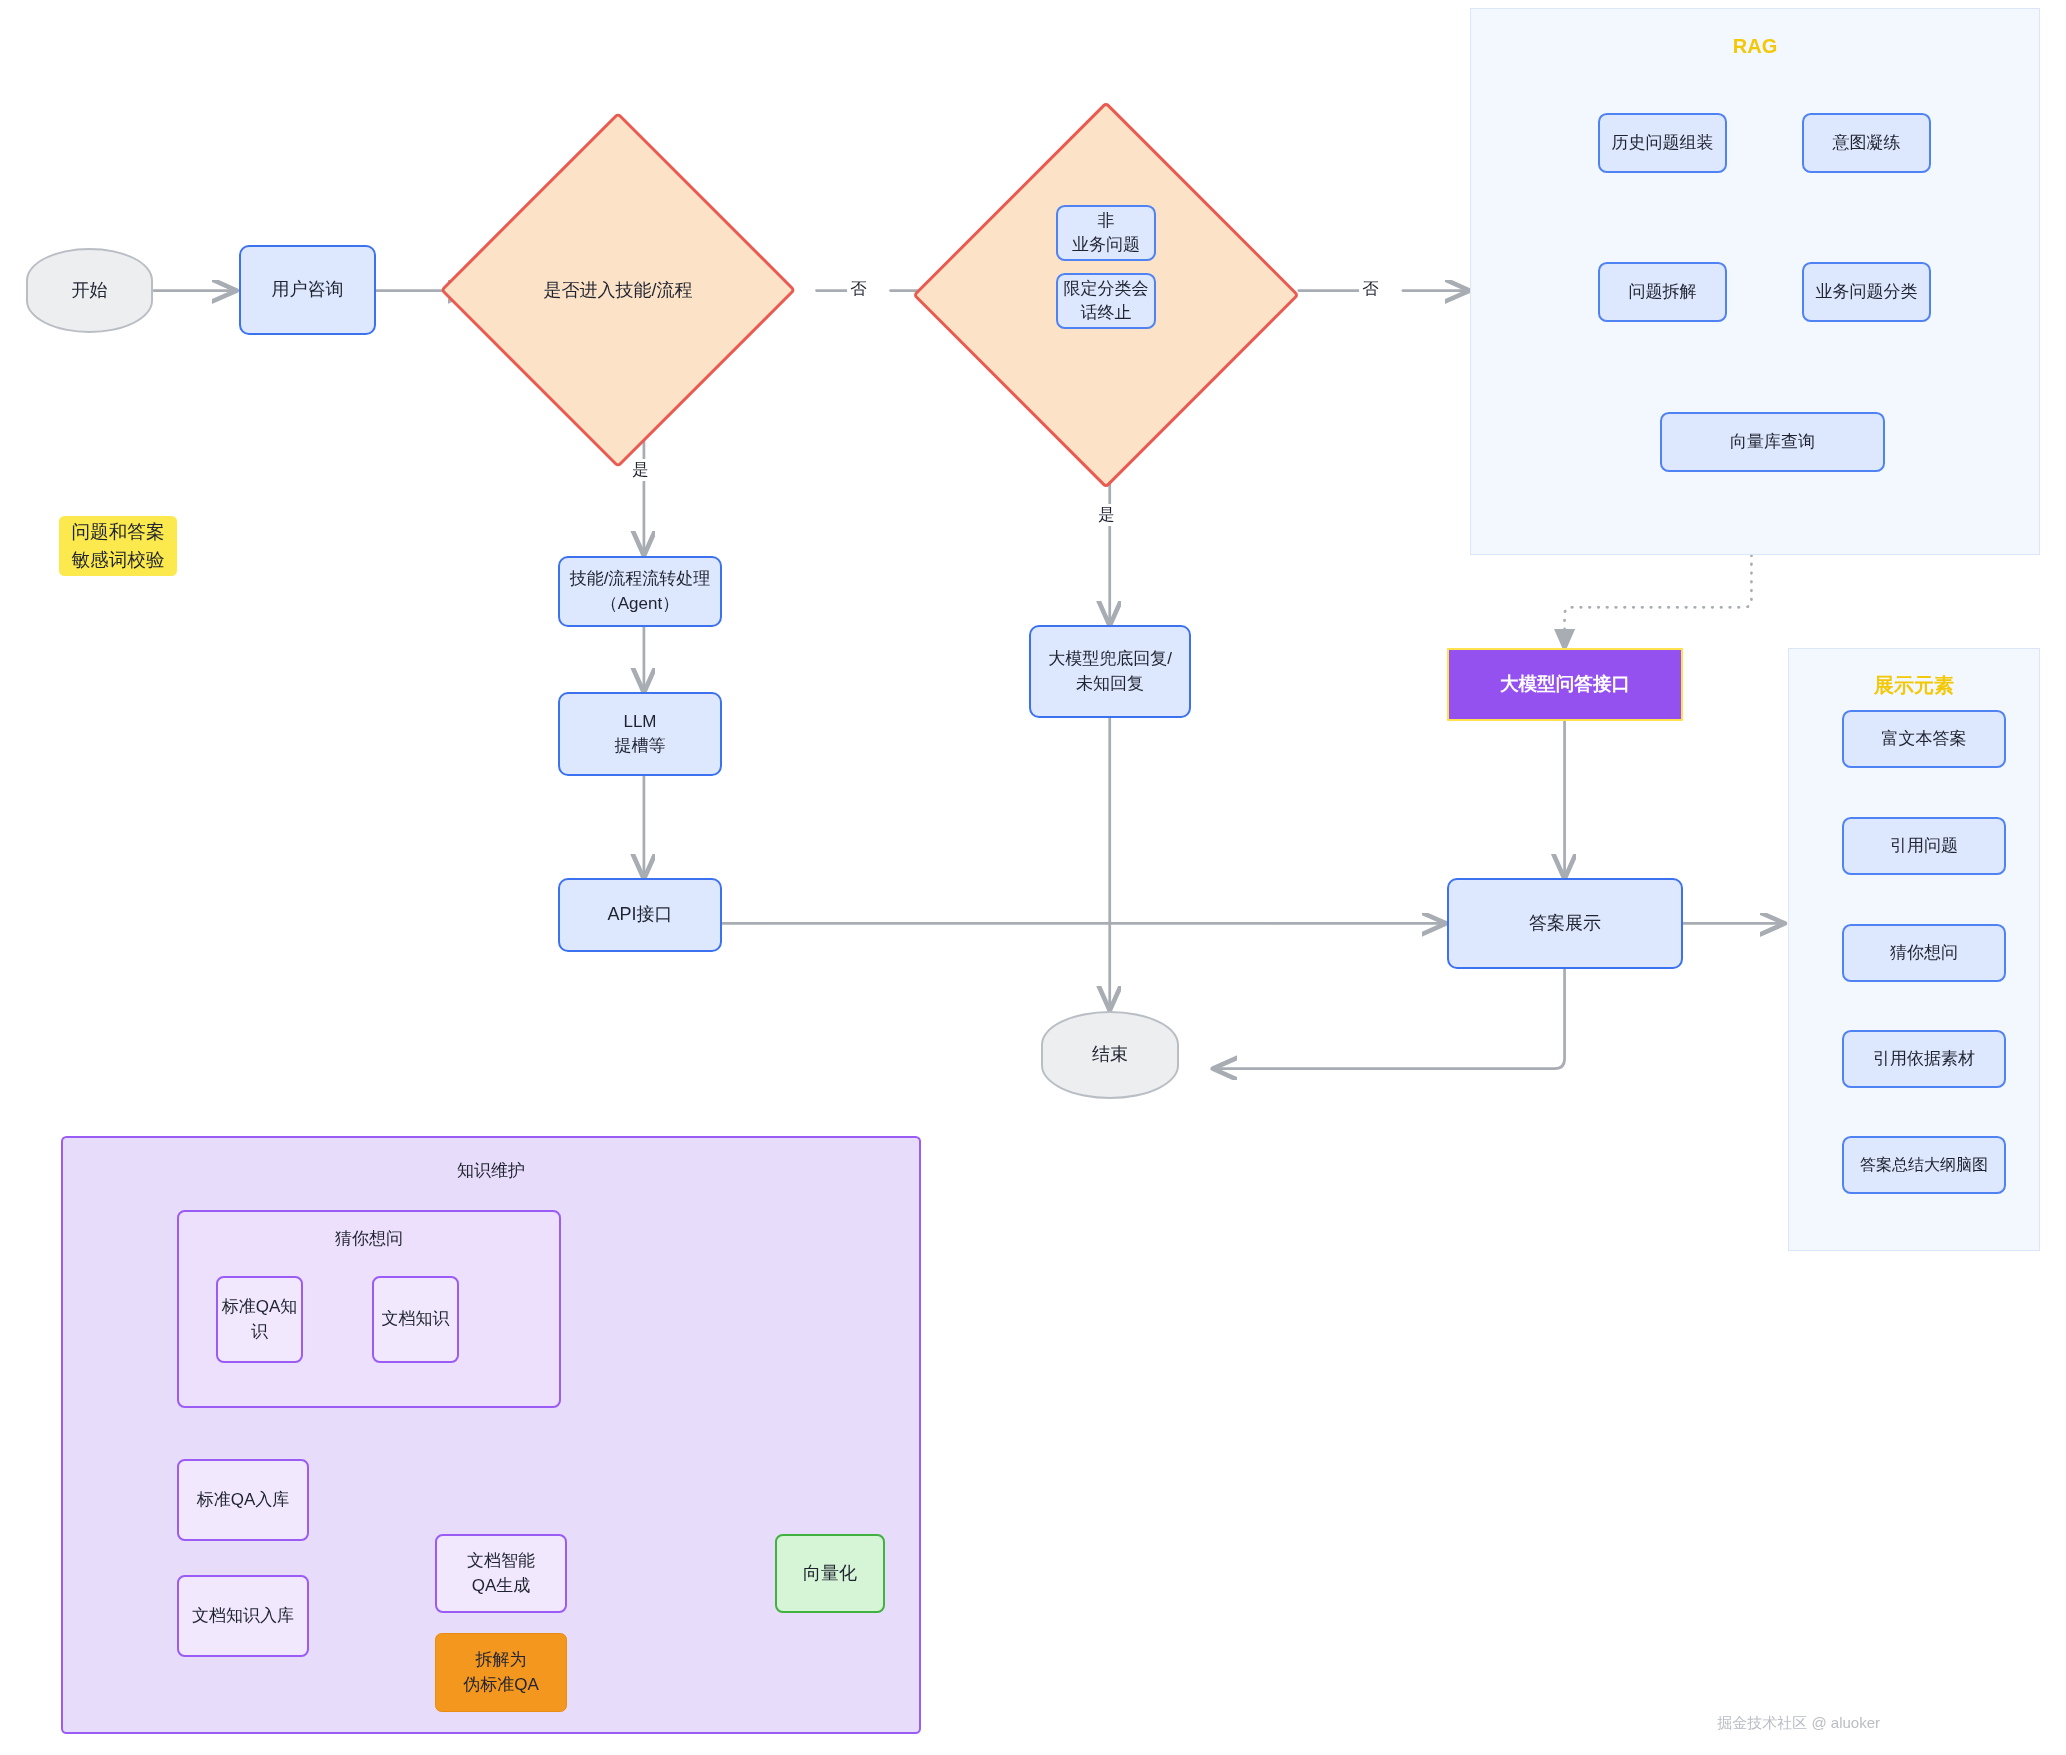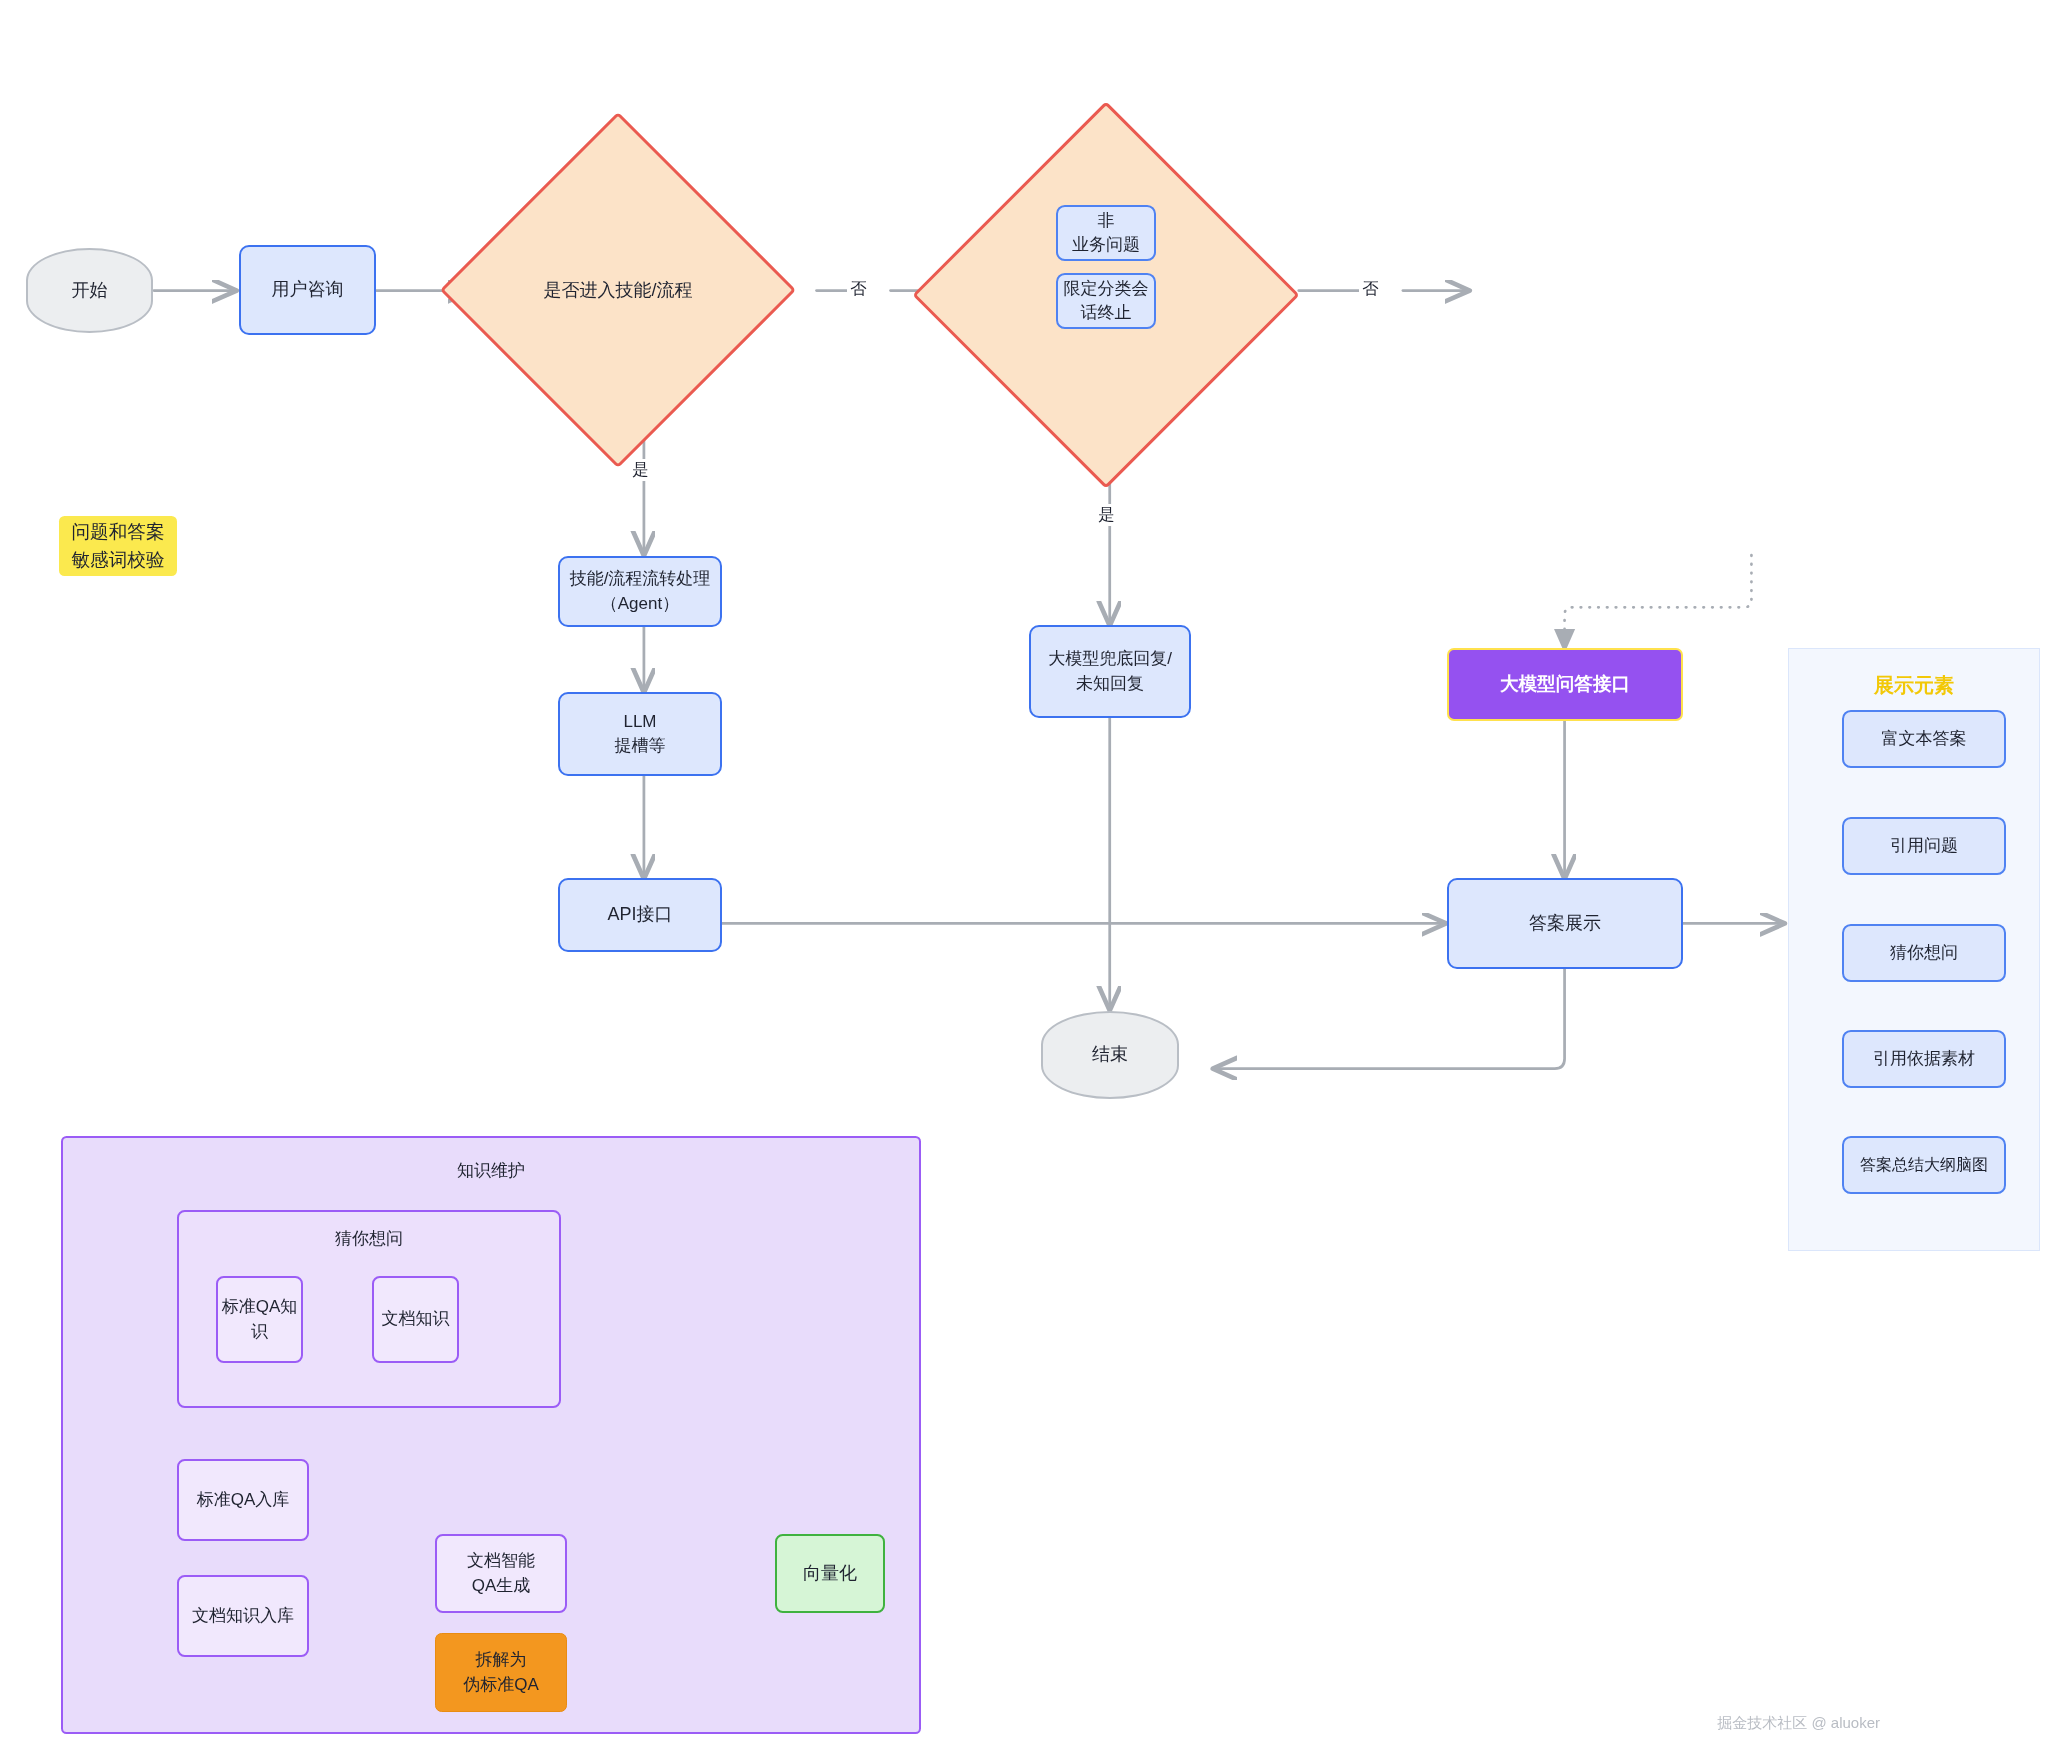--- a/index.html
+++ b/index.html
@@ -50,21 +50,21 @@
   .node-sticky{
     background:#fbe94e;
     border-radius:5.5px;
     color:#1f2330;
     font-size:18.6px;
     line-height:1.5;
   }
   .node-purple-solid{
     background:#9551f0;
     border:2.7px solid #ffe14d;
-    border-radius:7px;
+    border-radius:1px;
     color:#ffffff;
     font-size:18.6px;
     font-weight:bold;
   }
   .node-purple-outline{
     background:#f1e8fd;
     border:2.7px solid #9b5cf6;
     border-radius:7.7px;
     color:#1f2330;
     font-size:17px;
@@ -316,20 +316,39 @@
   </div>
 
   <div class="node node-purple-solid" style="left:1447px;top:648px;width:236px;height:73px;">
     <span>大模型问答接口</span>
   </div>
 
   <div class="node node-blue" style="left:1447px;top:878px;width:236px;height:91px;">
     <span>答案展示</span>
   </div>
 
+  <div class="group group-rag" style="left:1470px;top:8.2px;width:570px;height:547px;">
+    <div class="group-title title-yellow" style="top:26px;">RAG</div>
+
+    <div class="node node-blue-sm" style="left:127px;top:104px;width:129px;height:60px;">
+      <span>历史问题组装</span>
+    </div>
+    <div class="node node-blue-sm" style="left:331px;top:104px;width:129px;height:60px;">
+      <span>意图凝练</span>
+    </div>
+    <div class="node node-blue-sm" style="left:127px;top:253px;width:129px;height:60px;">
+      <span>问题拆解</span>
+    </div>
+    <div class="node node-blue-sm" style="left:331px;top:253px;width:129px;height:60px;">
+      <span>业务问题分类</span>
+    </div>
+    <div class="node node-blue-sm" style="left:189px;top:403px;width:225px;height:60px;">
+      <span>向量库查询</span>
+    </div>
+  </div>
 
   <div class="group group-display" style="left:1788px;top:648px;width:252px;height:603px;">
     <div class="group-title title-yellow" style="top:23px;">展示元素</div>
 
     <div class="node node-blue-sm" style="left:53px;top:61px;width:164px;height:58px;">
       <span>富文本答案</span>
     </div>
     <div class="node node-blue-sm" style="left:53px;top:168px;width:164px;height:58px;">
       <span>引用问题</span>
     </div>

